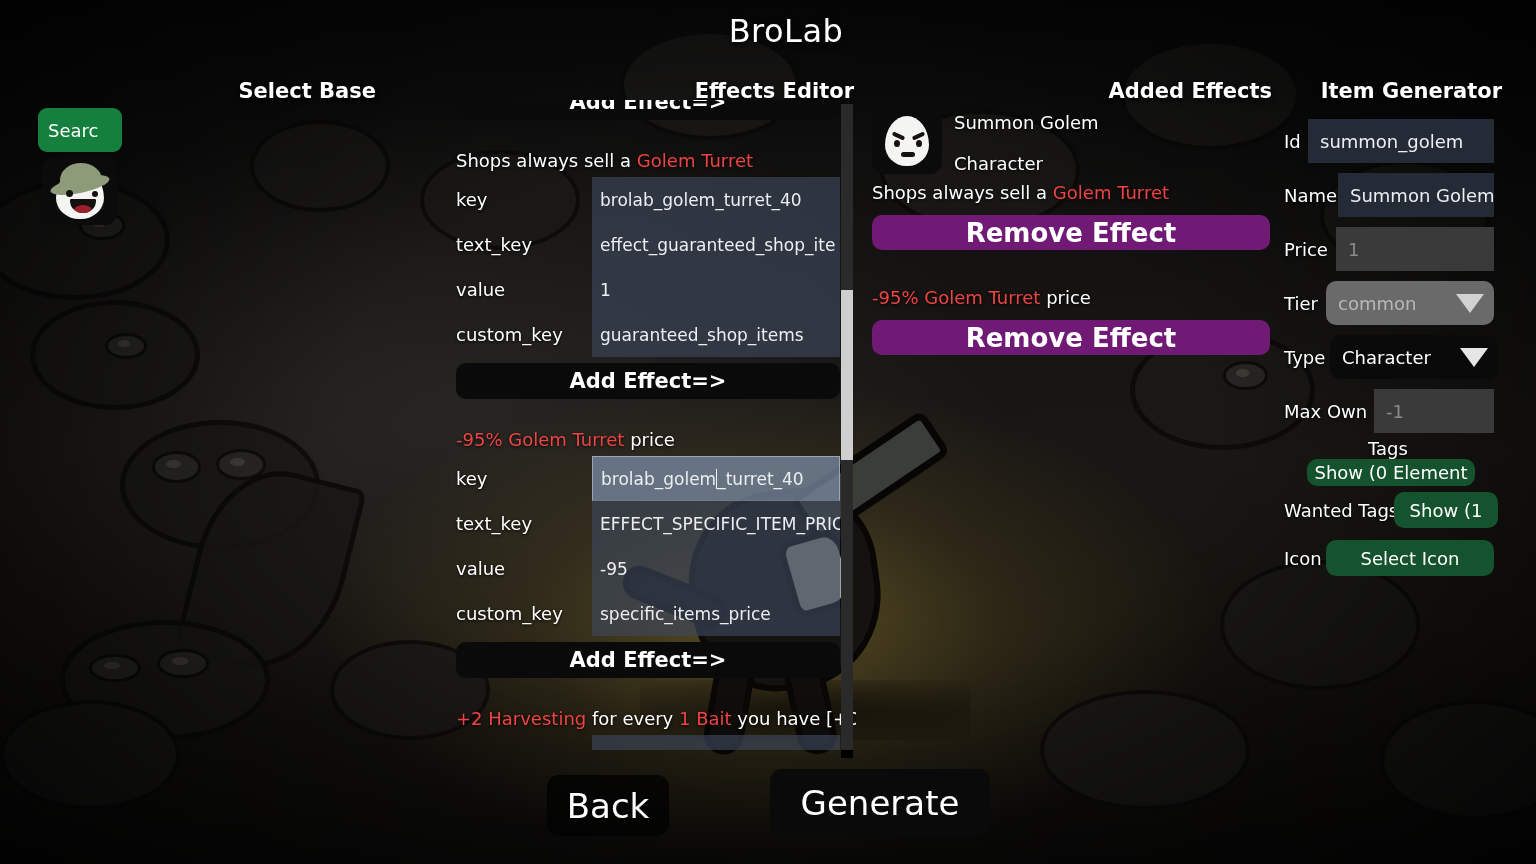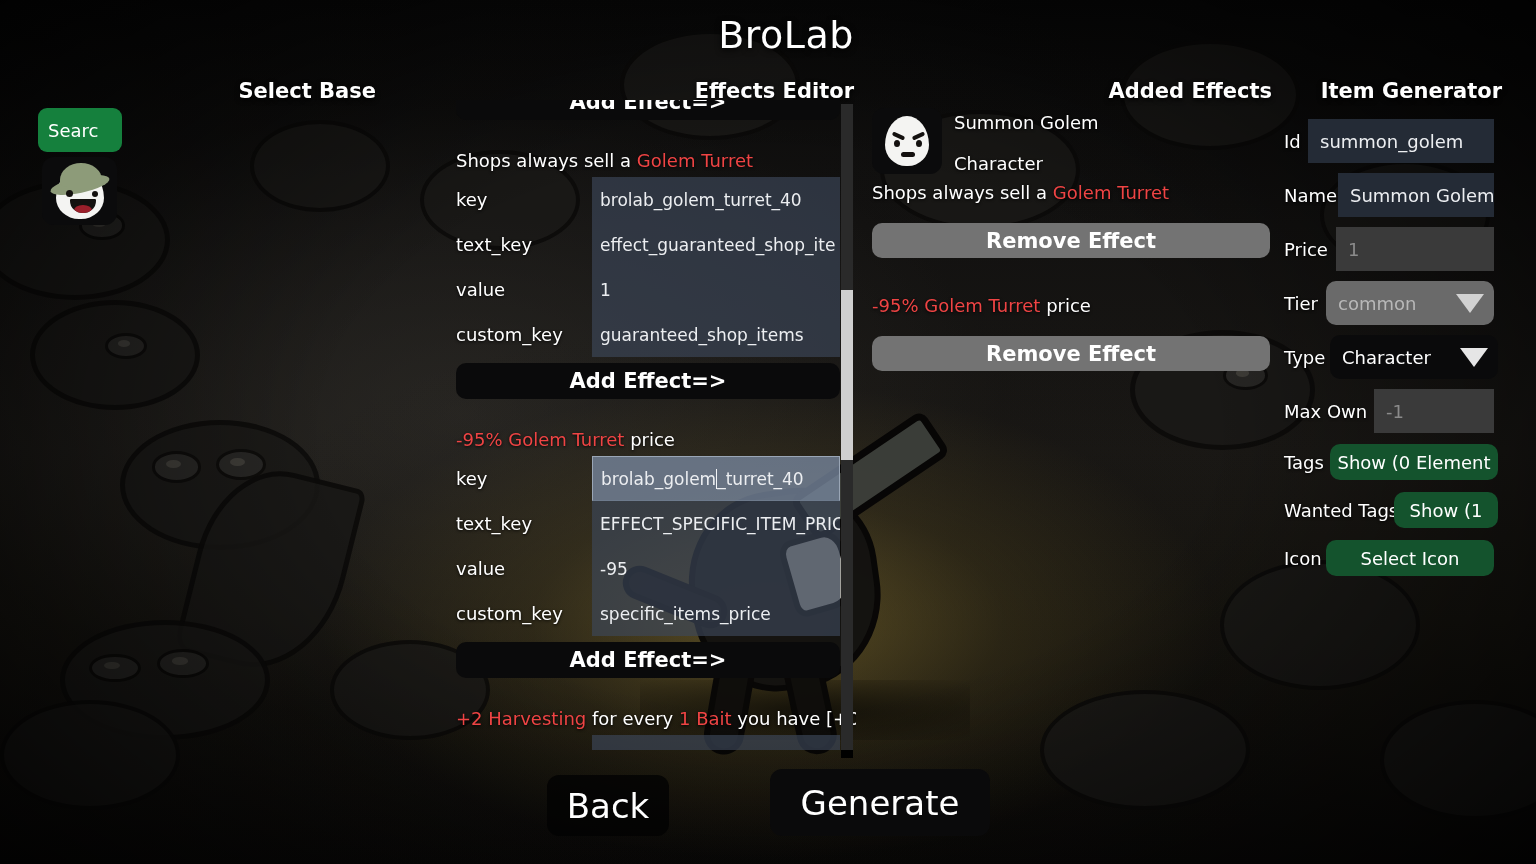--- a/index.html
+++ b/index.html
@@ -52,21 +52,21 @@
   .gun-body { position:absolute; left:90px; top:60px; width:190px; height:200px; background:#121110; border:6px solid #060505; border-radius:46% 40% 48% 44%; transform: rotate(-8deg); }
   .gun-barrel { position:absolute; left:190px; top:20px; width:160px; height:52px; background:#3c3f3a; border:7px solid #060505; border-radius:10px; transform: rotate(-34deg); }
   .gun-grip { position:absolute; left:186px; top:104px; width:64px; height:78px; background:#cfcfcb; border:6px solid #060505; border-radius:20% 30% 40% 18%; transform: rotate(-16deg); opacity:.8;}
   .leg { position:absolute; background:#0d0c0b; border:6px solid #060505; border-radius:40px;}
   .shadow-pool { position:absolute; left:40px; top:250px; width:330px; height:60px; background: radial-gradient(ellipse at center, rgba(0,0,0,.65), rgba(0,0,0,0)); }
 
   
   .title {
     position: absolute; top: 14px; left: 0; width: 1536px;
     text-align: center;
-    font-size: 38px; line-height: 1.12;
+    font-size: 32px; line-height: 1.12;
     font-weight: 400;
     letter-spacing: .5px;
     text-shadow: 0 2px 6px rgba(0,0,0,.9);
     padding-left: 36px;
   }
 
   
   .col-head {
     position: absolute; top: 79px;
     font-size: 21px; font-weight: 700;
@@ -215,25 +215,25 @@
   .added-item-head { display: flex; align-items: flex-start; gap: 12px; }
   .added-avatar {
     width: 70px; height: 66px; flex: none;
     background: #0b0b0c; border-radius: 12px; position: relative; overflow: hidden;
   }
   .added-meta { padding-top: 6px; }
   .added-name { font-size: 18px; line-height: 1; margin-bottom: 23px; text-shadow: 0 1px 3px rgba(0,0,0,.9); }
   .added-type { font-size: 18px; line-height: 1; text-shadow: 0 1px 3px rgba(0,0,0,.9); }
   .added-desc { font-size: 18px; margin-top: 8px; white-space: nowrap; text-shadow: 0 1px 3px rgba(0,0,0,.9); }
   .remove-btn {
-    margin-top: 20px;
+    margin-top: 12px;
     width: 398px; height: 35px;
-    background: #737373; border-radius: 10px;
+    background: #701a75; border-radius: 10px;
     display: flex; align-items: center; justify-content: center;
-    font-size: 21px; font-weight: 700; color: #fff;
+    font-size: 26px; font-weight: 700; color: #fff;
     cursor: pointer;
   }
   .added-gap { height: 29px; }
 
   
   .gen-wrap { position: absolute; left: 1284px; top: 114px; width: 214px; }
   .gen-row { display: flex; align-items: center; height: 54px; }
   .gen-label { font-size: 18px; flex: none; white-space: nowrap; text-shadow: 0 1px 3px rgba(0,0,0,.9); }
   .gen-input {
     height: 44px; background: #242b36;
@@ -482,21 +482,21 @@
         <span>Character</span>
         <span class="caret-down"></span>
       </div>
     </div>
 
     <div class="gen-row">
       <div class="gen-label" style="width:90px;">Max Own</div>
       <div class="gen-input disabled" style="width:120px;">-1</div>
     </div>
 
-    <div class="gen-row" style="height:48px;">
+    <div class="gen-row" style="height:48px;flex-direction:column;">
       <div class="gen-label" style="width:46px;">Tags</div>
       <div class="gen-btn" style="width:168px;">Show (0 Element</div>
     </div>
 
     <div class="gen-row" style="height:48px;">
       <div class="gen-label" style="width:110px;">Wanted Tags</div>
       <div class="gen-btn" style="width:104px;">Show (1</div>
     </div>
 
     <div class="gen-row" style="height:48px;">

